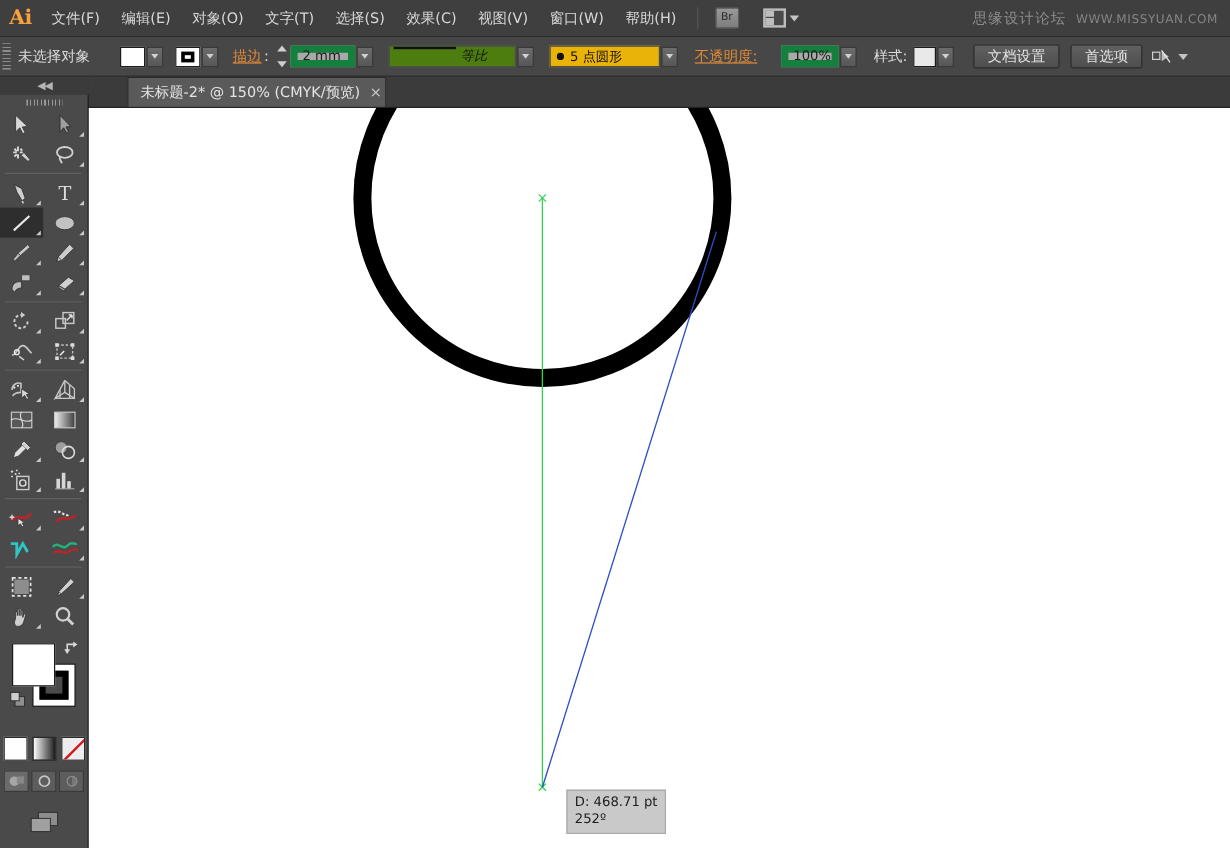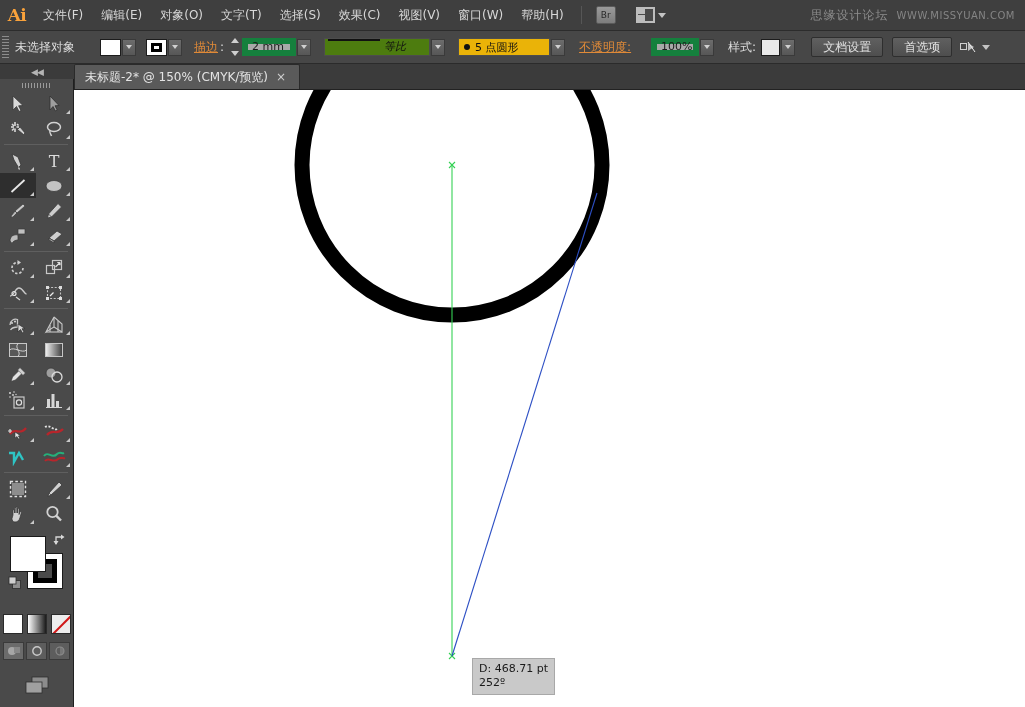--- a/index.html
+++ b/index.html
@@ -131,22 +131,23 @@
   
   .tabbar {
     position: absolute; left: 74px; top: 64px; width: 951px; height: 26px;
     background: #3b3b3b; border-bottom: 1px solid #222;
     display: flex; align-items: flex-end;
   }
   .doctab {
     height: 25px; background: #5a5a5a;
     border: 1px solid #2a2a2a; border-bottom: none;
     display: flex; align-items: center; gap: 8px;
-    padding: 0 13px 0 10px; font-size: 12px; color: #e4e4e4;
+    padding: 0 3px 0 10px; font-size: 12px; color: #e4e4e4;
     border-radius: 2px 2px 0 0;
+    margin-left: 32px;
   }
   .tab-close { font-size: 12px; color: #cfcfcf; line-height: 1; }
 
   
   .collapse-btn {
     position: absolute; left: 0; top: 64px; width: 74px; height: 15px;
     background: #3b3b3b; display: flex; align-items: center; justify-content: center;
   }
   .collapse-btn span { color:#b4b4b4; font-size:9px; letter-spacing:-1px; }
 

